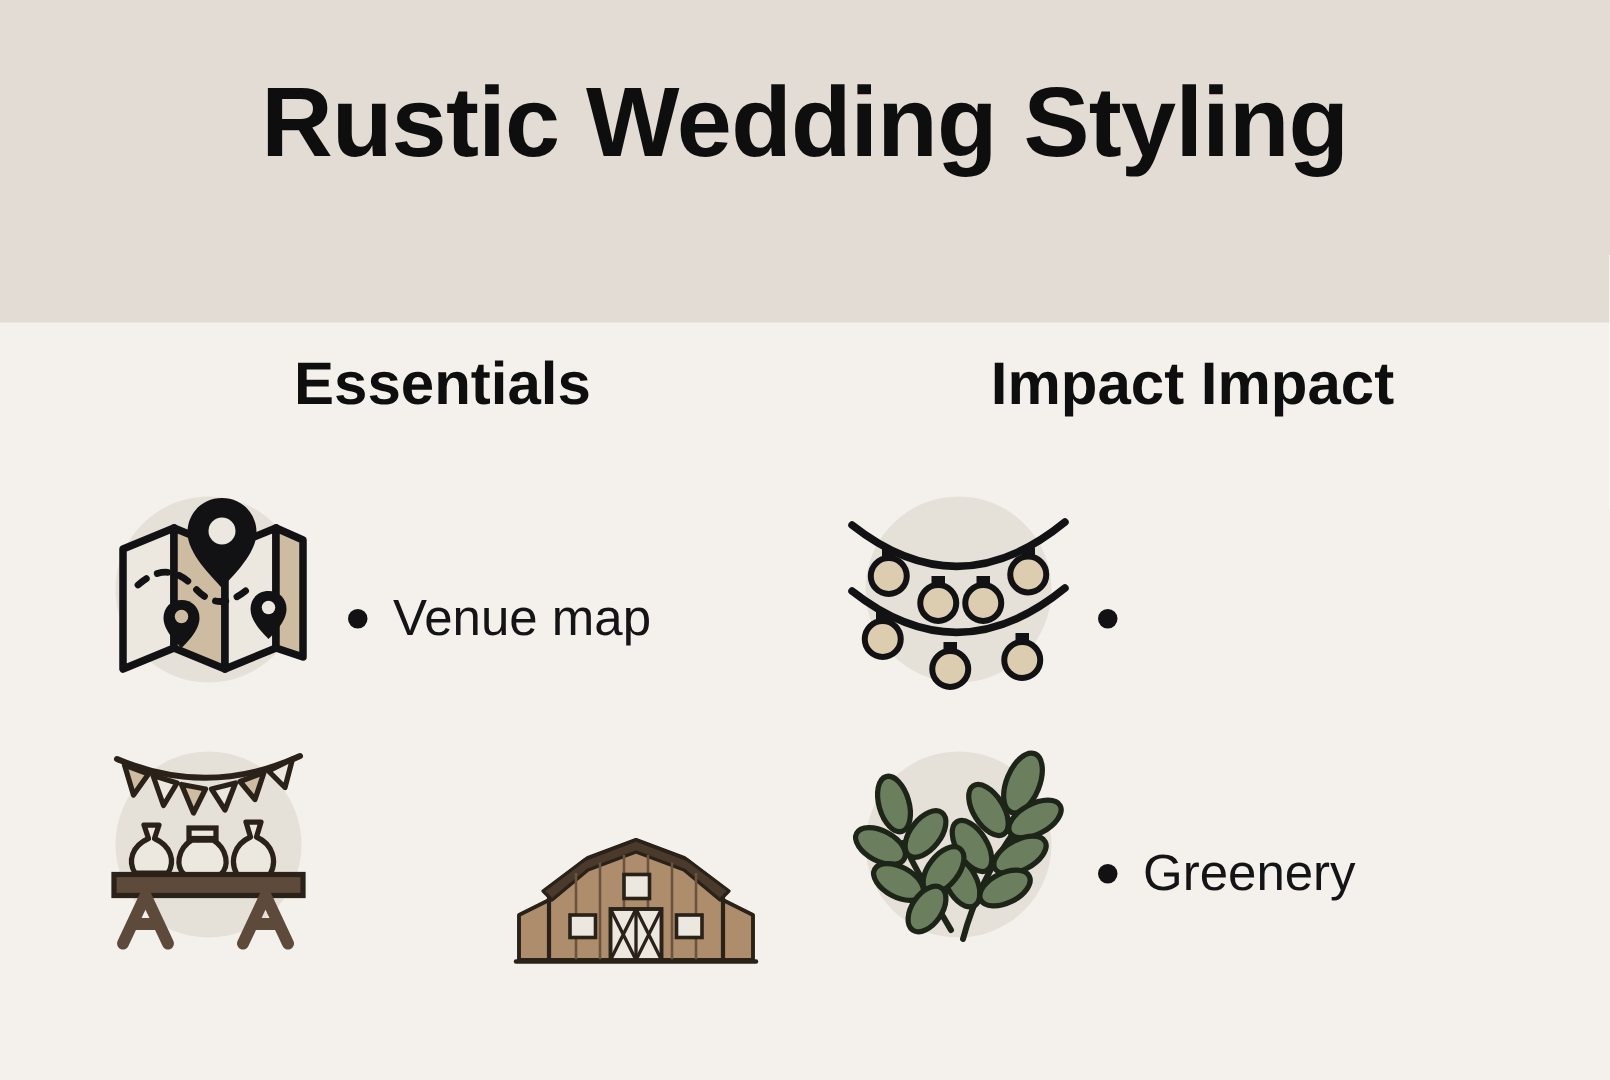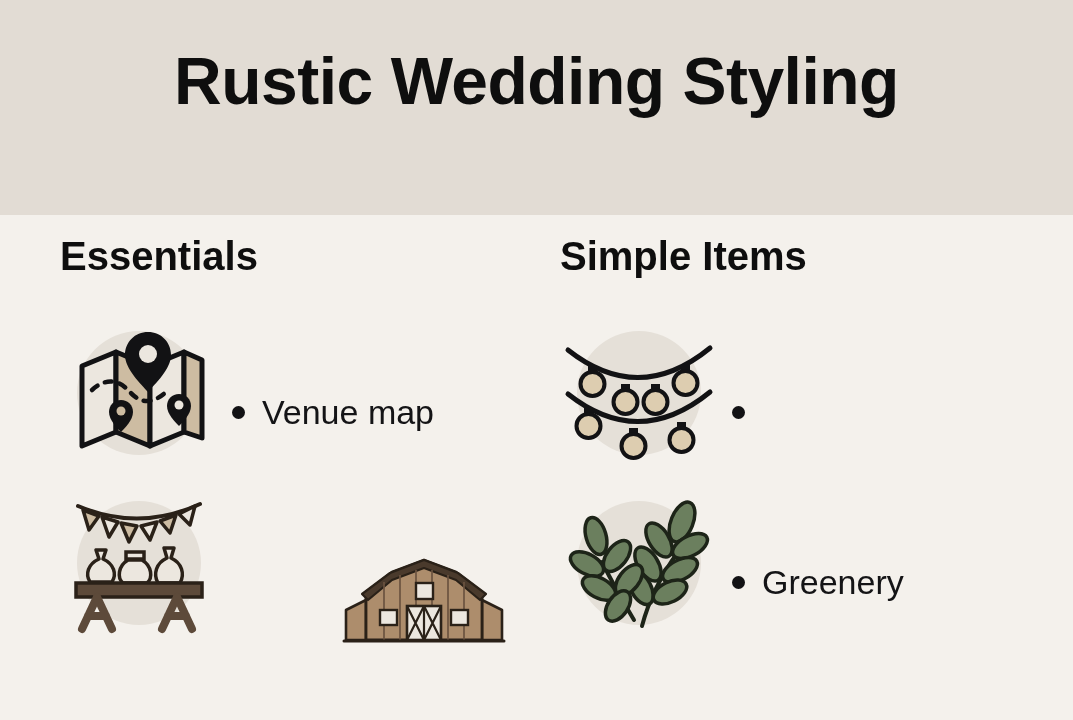--- a/index.html
+++ b/index.html
@@ -58,21 +58,21 @@
     position: absolute;
     top: 236px;
   }
   .column.left  { left: 60px;  width: 470px; }
   .column.right { left: 560px; width: 470px; }
 
   .col-heading {
     position: absolute;
     top: 0;
     width: 470px;
-    text-align: left;
+    text-align: center;
     font-size: 40px;
     font-weight: 700;
     color: #0e0e0e;
     line-height: 1;
     white-space: nowrap;
   }
 
   
   .item-row {
     position: absolute;
@@ -203,21 +203,21 @@
           <path d="M37 113 L22 145 M37 113 L52 145 M28 132 L46 132" fill="none" stroke="#5d4a3a" stroke-width="8" stroke-linecap="round"></path>
 
           <path d="M117 113 L102 145 M117 113 L132 145 M108 132 L126 132" fill="none" stroke="#5d4a3a" stroke-width="8" stroke-linecap="round"></path>
         </svg>
       </div>
     </div>
   </div>
 
   <div class="column right">
 
-    <div class="col-heading">Simple Items</div>
+    <div class="col-heading">Impact Impact</div>
 
     <div class="item-row row1">
       <div class="icon-badge">
         <div class="disc"></div>
         <svg viewBox="0 0 158 158">
 
           <path d="M8 36 Q79 92 150 34" fill="none" stroke="#121214" stroke-width="5" stroke-linecap="round"></path>
 
           <g fill="#ddcdb0" stroke="#121214" stroke-width="4">
             <rect x="28" y="52" width="9" height="9" fill="#121214" stroke="none"></rect>

